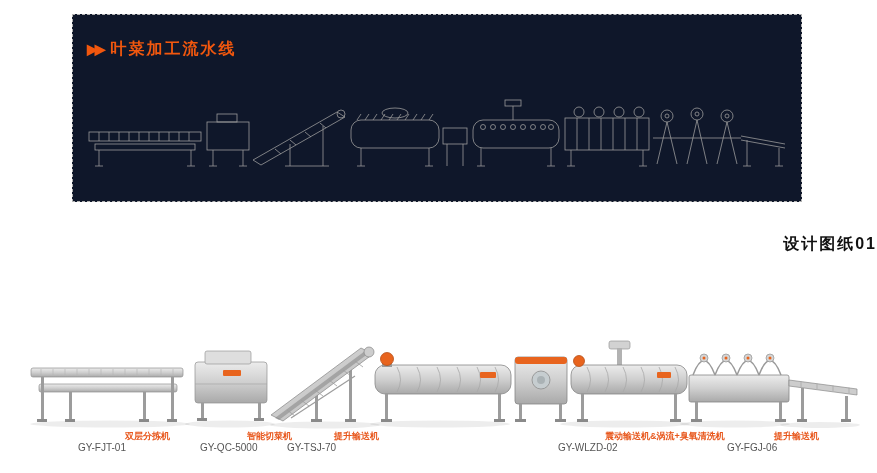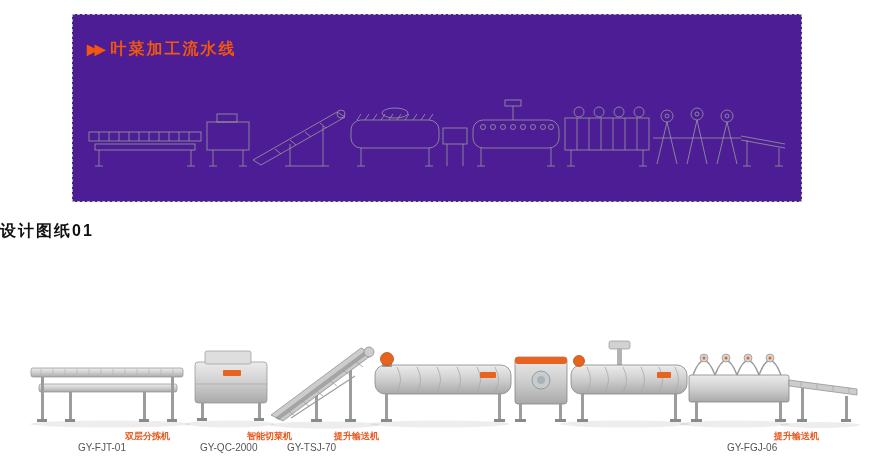--- a/index.html
+++ b/index.html
@@ -8,21 +8,21 @@
     width:877px;height:473px;
     background:#ffffff;
     font-family:"Liberation Sans", sans-serif;
     overflow:hidden;
   }
   .drawing-panel{
     position:absolute;
     left:72px;top:14px;
     width:728px;height:186px;
     border:1px dashed #b3b3b3;
-    background:#4c1d95;
+    background:#0f172a;
   }
   .panel-title{
     position:absolute;
     left:14px;top:24px;
     color:#f1570e;
     font-size:16px;
     font-weight:bold;
     letter-spacing:2px;
     white-space:nowrap;
   }
@@ -31,22 +31,22 @@
     margin-right:8px;
     font-size:14px;
   }
   .line-drawing{
     position:absolute;
     left:12px;top:76px;
     width:700px;height:92px;
   }
   .caption{
     position:absolute;
-    left:0;right:0;top:221px;
-    text-align:left;
+    left:0;right:0;top:234px;
+    text-align:right;
     font-size:16px;
     font-weight:600;
     color:#111111;
     letter-spacing:2px;
   }
   .product-photo{
     position:absolute;
     left:25px;top:318px;
     width:835px;height:115px;
   }
@@ -280,24 +280,28 @@
       <rect x="816" y="101" width="10" height="3" fill="#8a8a8a"></rect>
     </g>
   </svg>
 
   <div class="machine-label" style="left:78px">
     <div class="m-name">双层分拣机</div>
     <div class="m-model">GY-FJT-01</div>
   </div>
   <div class="machine-label" style="left:200px">
     <div class="m-name">智能切菜机</div>
-    <div class="m-model">GY-QC-2000</div>
+    <div class="m-model">GY-QC-5000</div>
   </div>
   <div class="machine-label" style="left:287px">
     <div class="m-name">提升输送机</div>
     <div class="m-model">GY-TSJ-70</div>
   </div>
+  <div class="machine-label" style="left:558px">
+    <div class="m-name">震动输送机&amp;涡流+臭氧清洗机</div>
+    <div class="m-model">GY-WLZD-02</div>
+  </div>
   <div class="machine-label" style="left:727px">
     <div class="m-name">提升输送机</div>
     <div class="m-model">GY-FGJ-06</div>
   </div>
 
 </div>
 
 </body></html>

